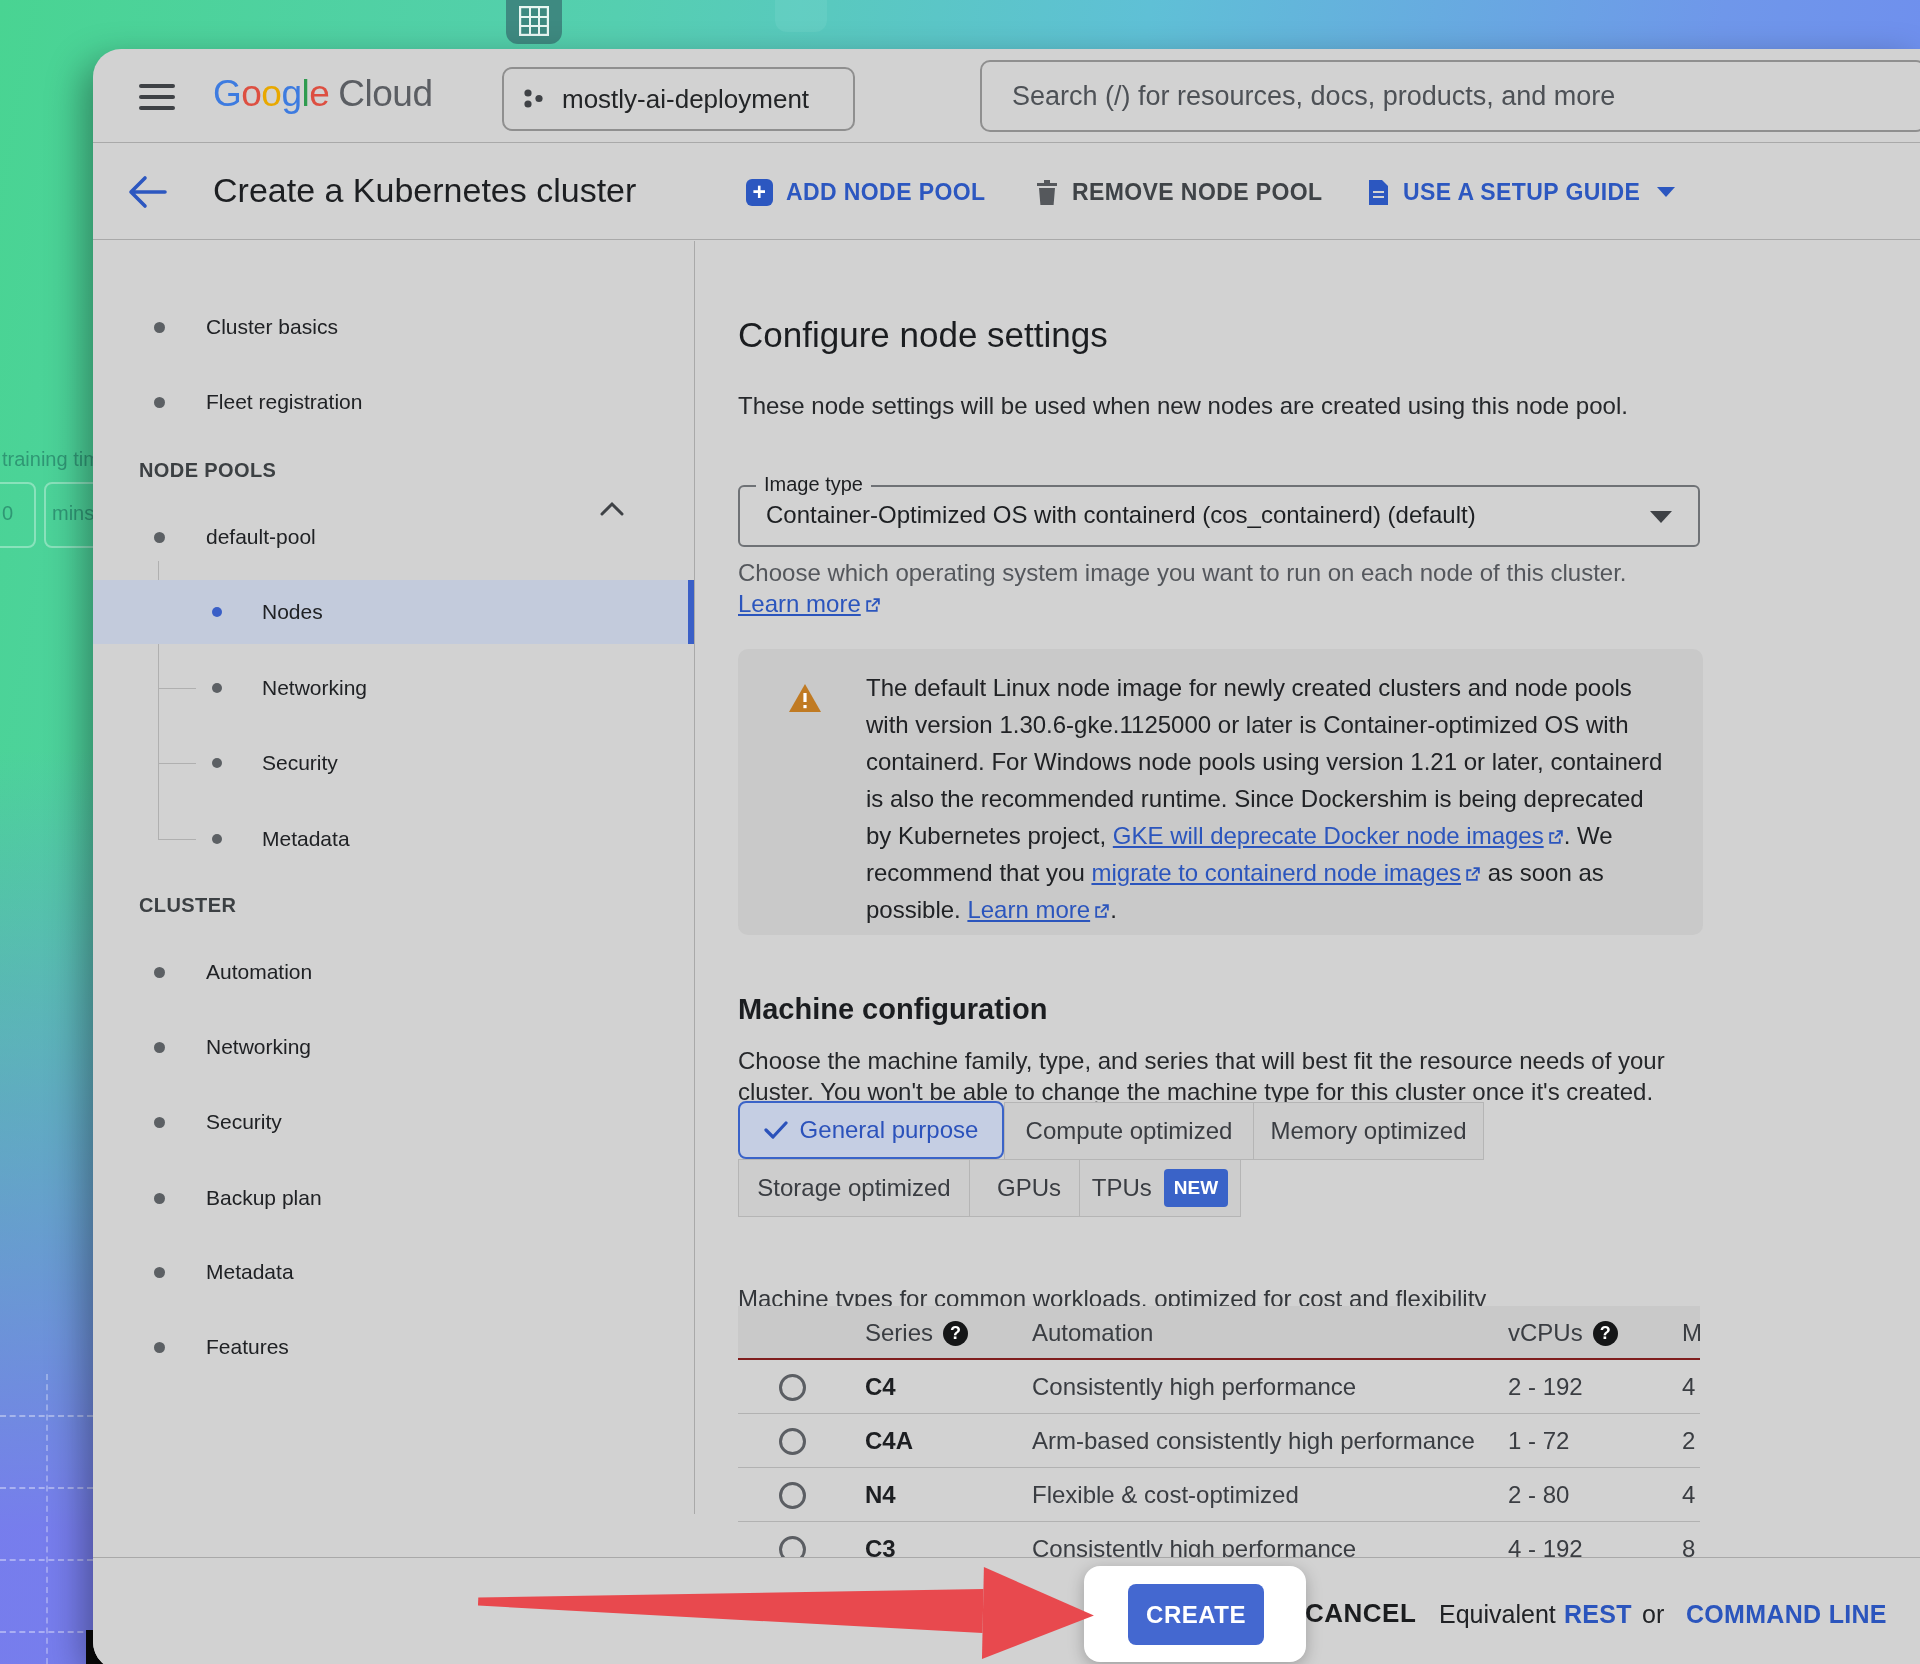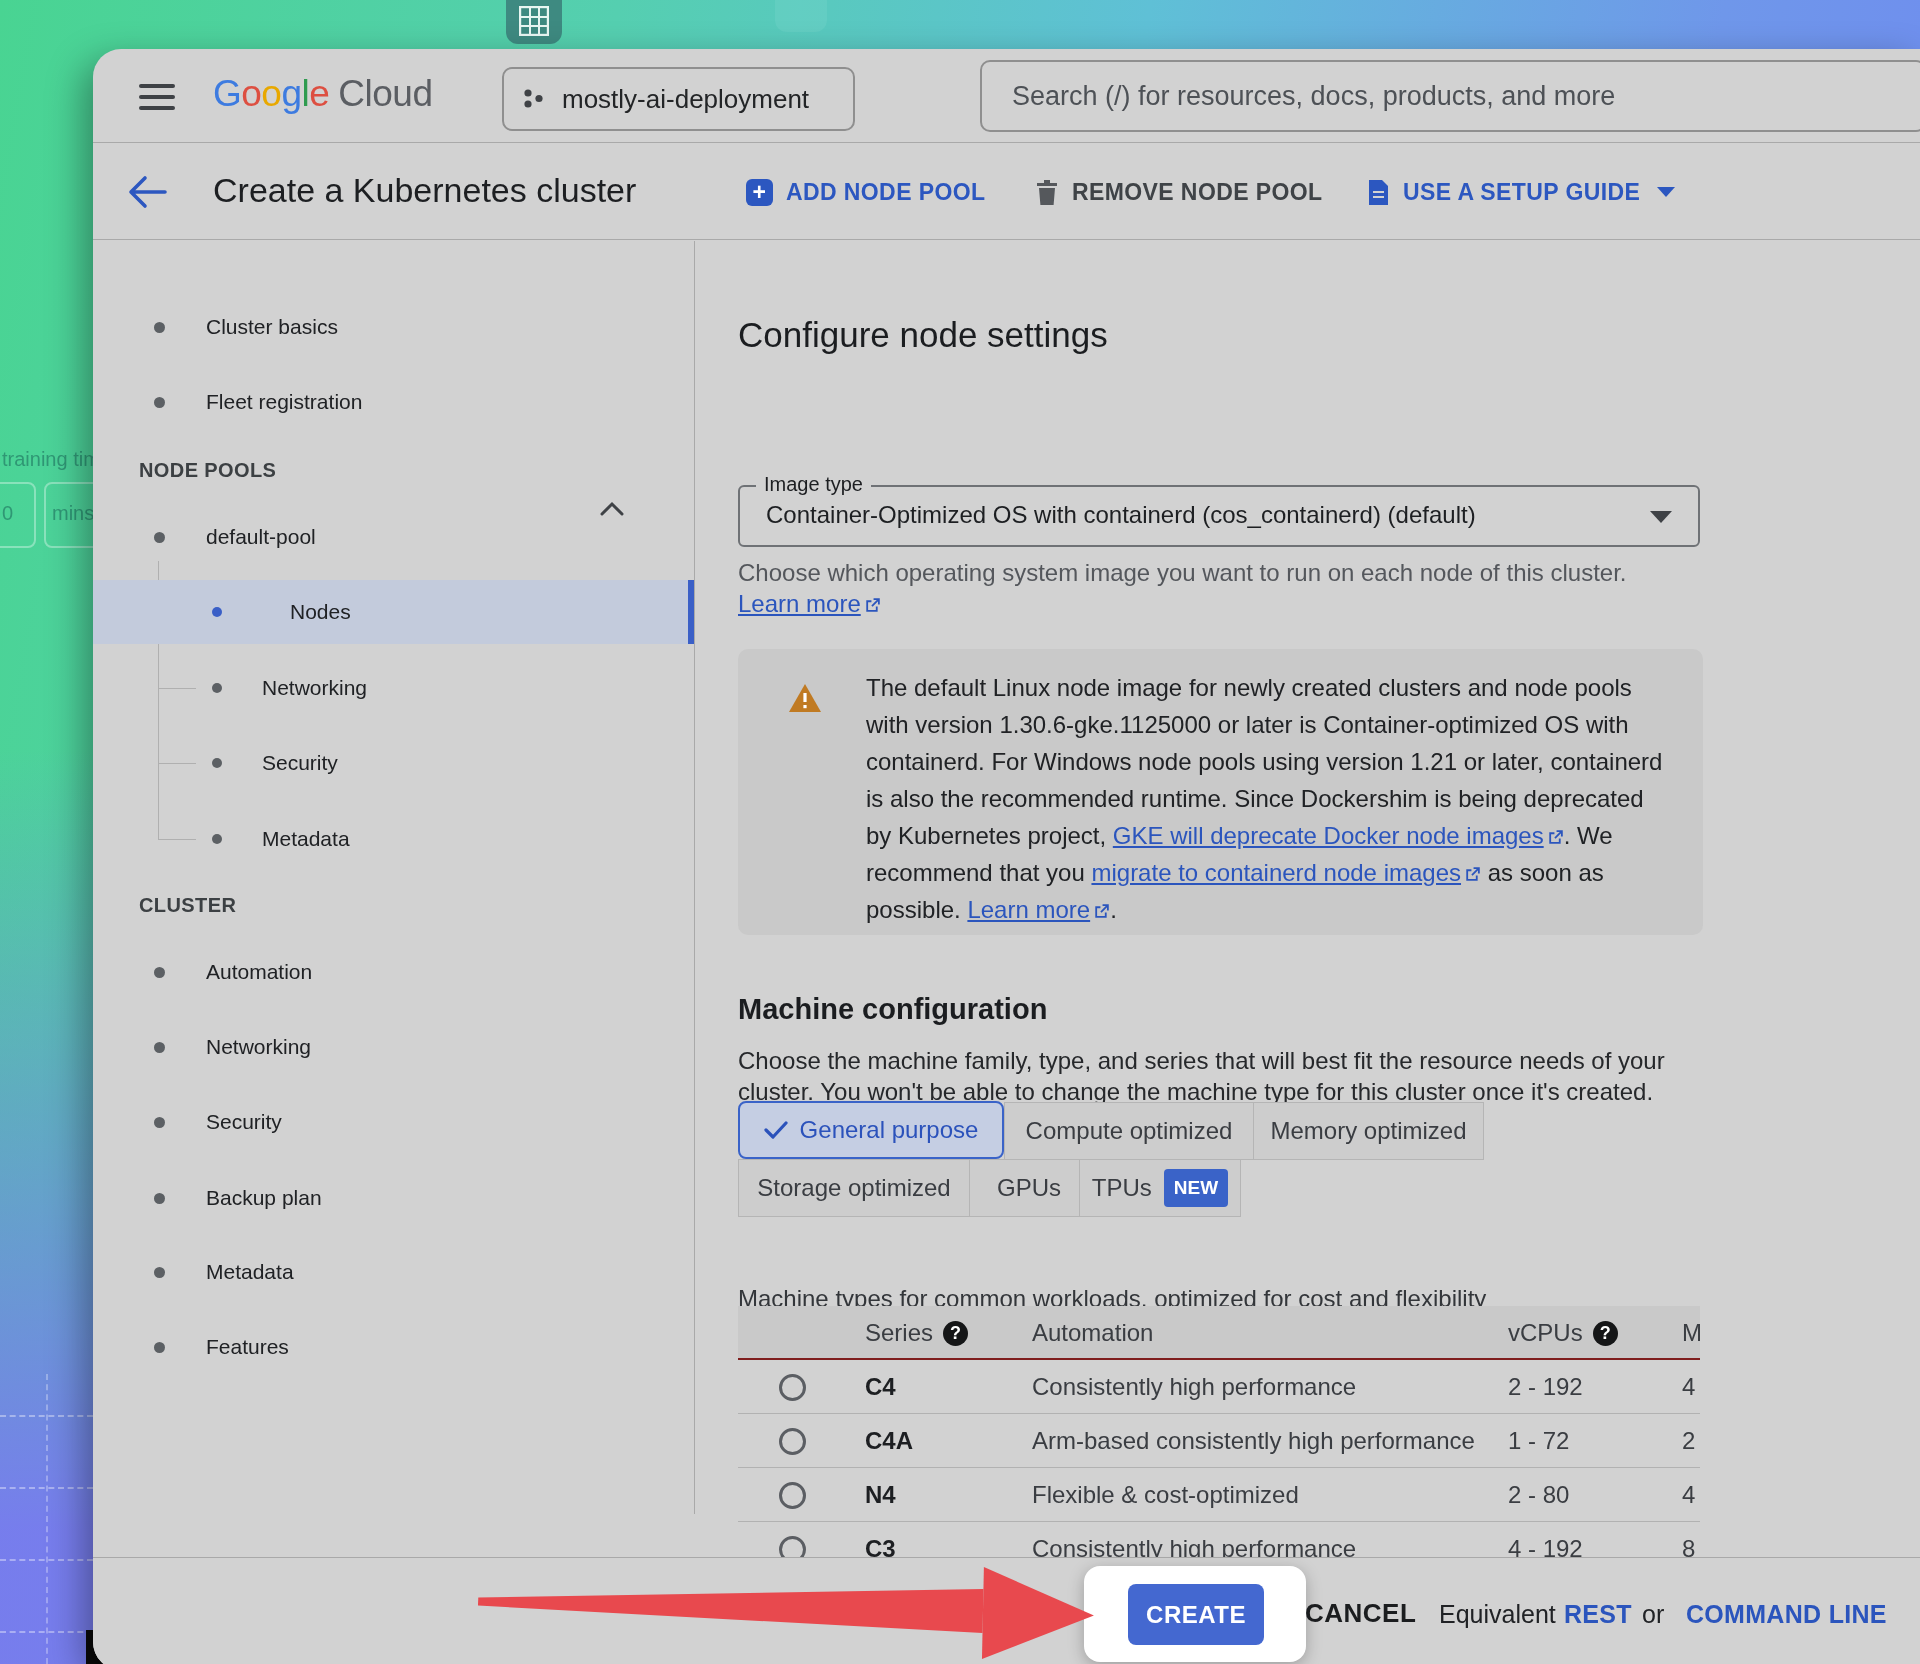--- a/index.html
+++ b/index.html
@@ -49,21 +49,21 @@
   .caret-down{width:0;height:0;border-left:9px solid transparent;border-right:9px solid transparent;
     border-top:10px solid #2c57c0;margin-left:4px;}
 
   
   .v-divider{position:absolute;left:601px;top:192px;bottom:156px;width:1px;background:#a9a9a9;}
   .side-item{position:absolute;left:0;width:601px;height:64px;display:flex;align-items:center;cursor:pointer;}
   .side-item .dot{width:11px;height:11px;border-radius:50%;background:#5c6064;margin-left:61px;flex:0 0 auto;}
   .side-item .lbl{font-size:21px;color:#202225;margin-left:41px;}
   .side-item.child .dot{margin-left:119px;width:10px;height:10px;}
   .side-item.child .lbl{margin-left:40px;}
-  .side-item.selected{background:#c3cbdc;gap:28px;}
+  .side-item.selected{background:#c3cbdc;}
   .side-item.selected .dot{background:#3a5fc7;}
   .side-head{position:absolute;left:46px;font-size:20px;font-weight:700;letter-spacing:.4px;color:#3c4043;}
   .tree-v{position:absolute;left:65px;width:1px;background:#b0b0b0;}
   .tree-h{position:absolute;left:65px;width:38px;height:1px;background:#b0b0b0;}
   .sel-bar{position:absolute;left:595px;width:6px;background:#3a5fc7;z-index:3;}
   .chev-up{position:absolute;left:505px;top:450px;cursor:pointer;}
 
   
   .h1{position:absolute;left:645px;top:266px;font-size:35px;font-weight:500;color:#1b1d20;}
   .subhead{position:absolute;left:645px;top:343px;font-size:24px;color:#26282b;}
@@ -260,20 +260,21 @@
     <div class="side-item" style="top:1191px;">
       <span class="dot"></span>
       <span class="lbl">Metadata</span>
     </div>
     <div class="side-item" style="top:1266px;">
       <span class="dot"></span>
       <span class="lbl">Features</span>
     </div>
 
     <div class="h1">Configure node settings</div>
+    <div class="subhead">These node settings will be used when new nodes are created using this node pool.</div>
 
     <div class="field">
       <span class="flabel">Image type</span>
       <span class="fvalue">Container-Optimized OS with containerd (cos_containerd) (default)</span>
       <span class="fcaret"></span>
     </div>
 
     <div class="helper"><span>Choose which operating system image you want to run on each node of this cluster. </span><a class="lnk"><span>Learn more</span><svg class="ext" width="17" height="17" viewBox="0 0 16 16">
             <path d="M12 9 v4 H3 V4 h4" stroke="#2b55bd" stroke-width="1.7" fill="none"></path>
             <path d="M9 2 h5 v5 M14 2 L7.5 8.5" stroke="#2b55bd" stroke-width="1.7" fill="none"></path>

